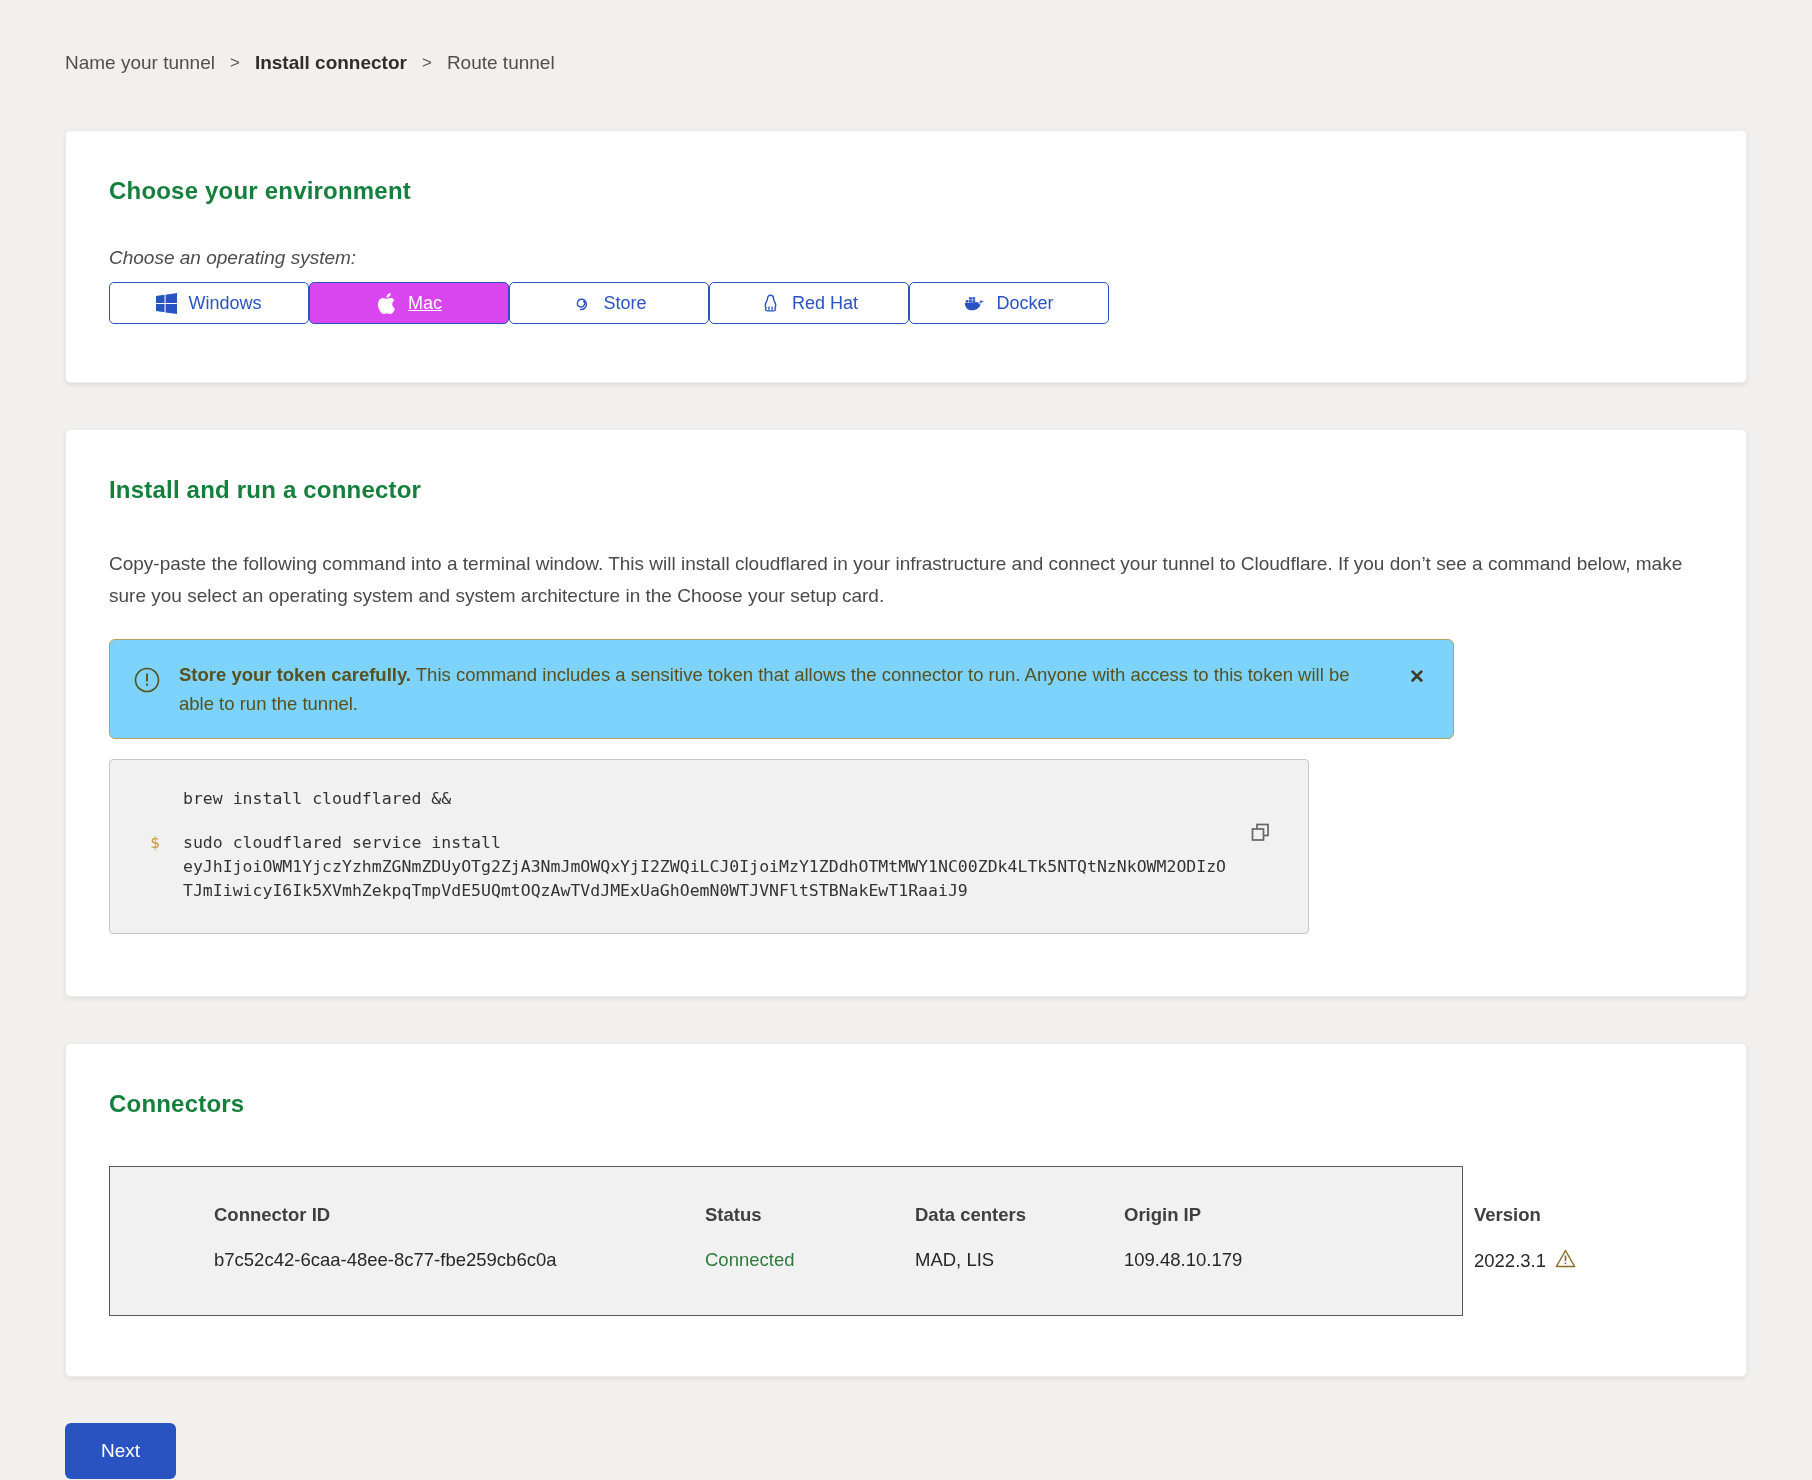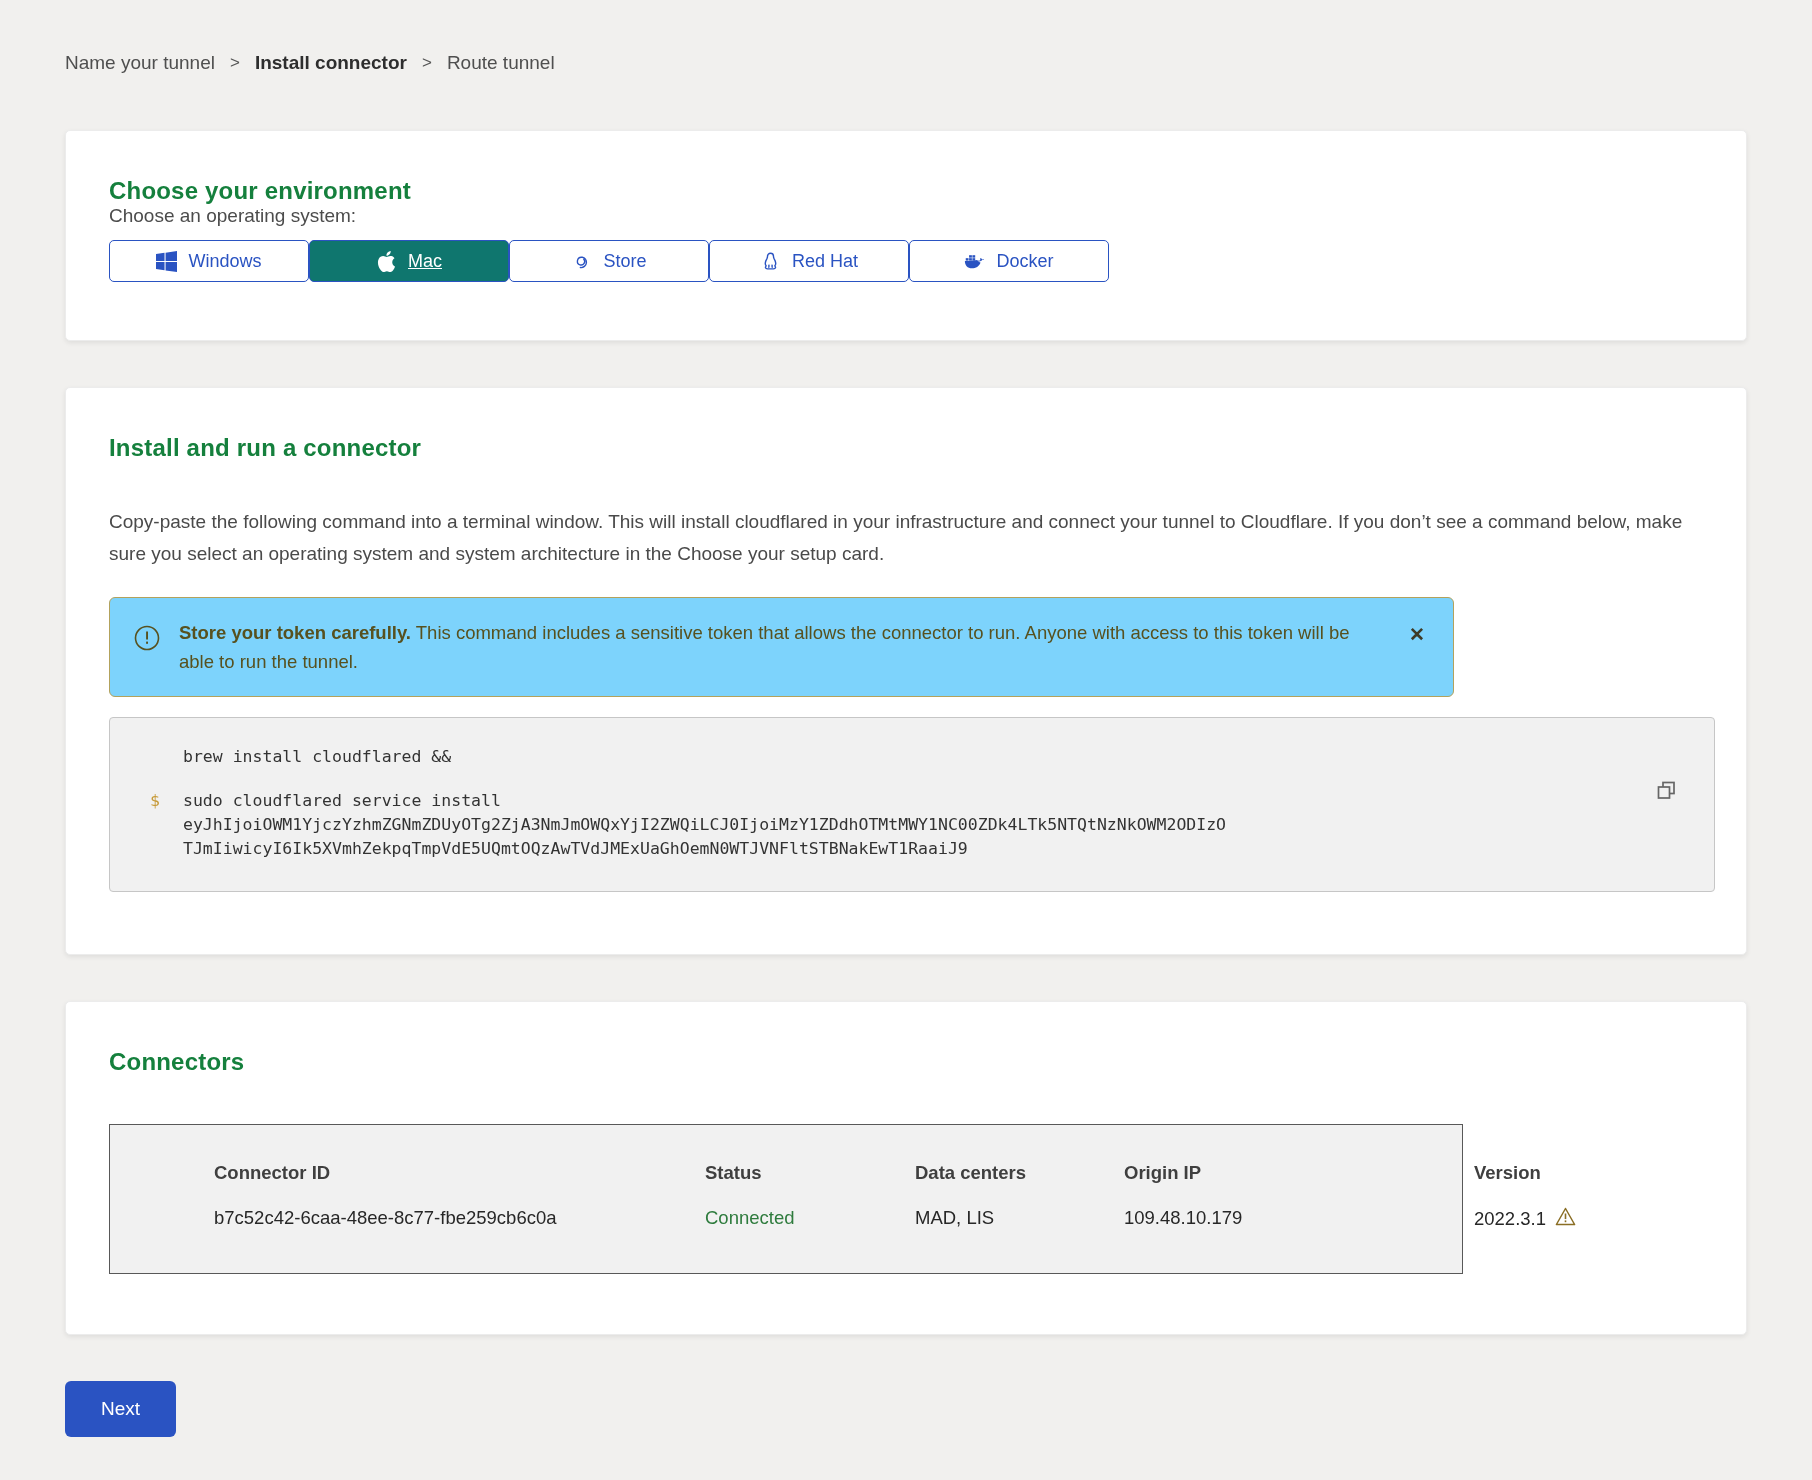--- a/index.html
+++ b/index.html
@@ -25,29 +25,29 @@
     border-radius:5px;
     box-shadow:0 2px 5px rgba(0,0,0,0.08);
     padding:46px 43px;
   }
   .card-1 { margin-top:56px; padding-bottom:58px; }
   .card-2 { margin-top:46px; padding-bottom:62px; }
   .card-3 { margin-top:46px; padding-bottom:60px; }
   .card-title { margin:0; font-size:24px; font-weight:bold; color:#15803d; letter-spacing:.2px; }
 
   
-  .os-label { font-size:19px; color:#4c4c4c; }
+  .os-label { margin-top:42px; font-size:19px; color:#4c4c4c;font-style:italic; }
   .os-row { display:flex; margin-top:13px; }
   .os-btn {
     width:200px; height:42px;
     display:flex; align-items:center; justify-content:center; gap:11px;
     background:#fff; border:1px solid #2a53c2; border-radius:5px;
     color:#2a53c2; font-size:18px; font-family:inherit; cursor:pointer;
   }
-  .os-btn.selected { background:#0f766e; color:#ffffff;text-decoration:underline; }
+  .os-btn.selected { background:#d946ef; color:#ffffff;text-decoration:underline; }
   .os-btn svg { width:21px; height:21px; display:block; }
   .os-btn .fill-ic { fill:#2a53c2; }
   .os-btn .stroke-ic { stroke:#2a53c2; fill:none; stroke-width:1.6; }
   .os-btn.selected .fill-ic { fill:#ffffff; }
 
   
   .desc { margin:44px 0 0 0; font-size:19px; line-height:32px; color:#4a4a4a; }
 
   .warning-banner {
     position:relative;
@@ -62,21 +62,21 @@
   }
   .warn-icon { flex:none; margin-top:7px; }
   .warn-close {
     position:absolute; right:22px; top:26px;
     background:none; border:none; cursor:pointer;
     font-size:19px; font-weight:bold; color:#3e3a26; line-height:1;
   }
 
   .code-block {
     position:relative;
-    width:1606px;
+    width:1200px;
     margin-top:20px;
     background:#f1f1f1;
     border:1px solid #c6c6c6;
     border-radius:4px;
     padding:27px 90px 30px 40px;
     font-family:"DejaVu Sans Mono", monospace;
     font-size:16.5px; color:#333; line-height:24px;
   }
   .code-row { display:flex; gap:19px; }
   .code-row + .code-row { margin-top:20px; }

